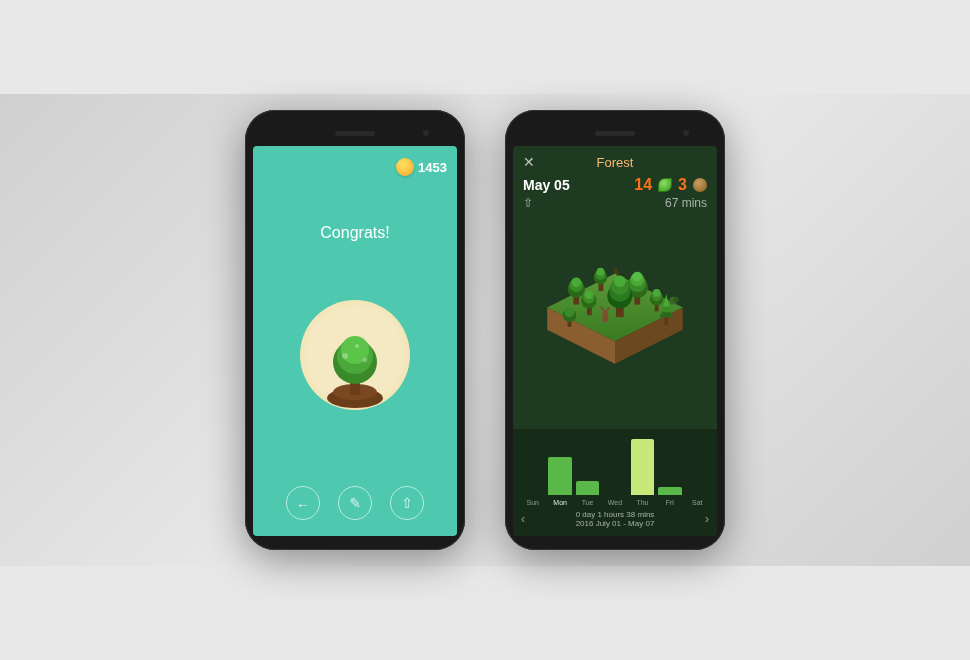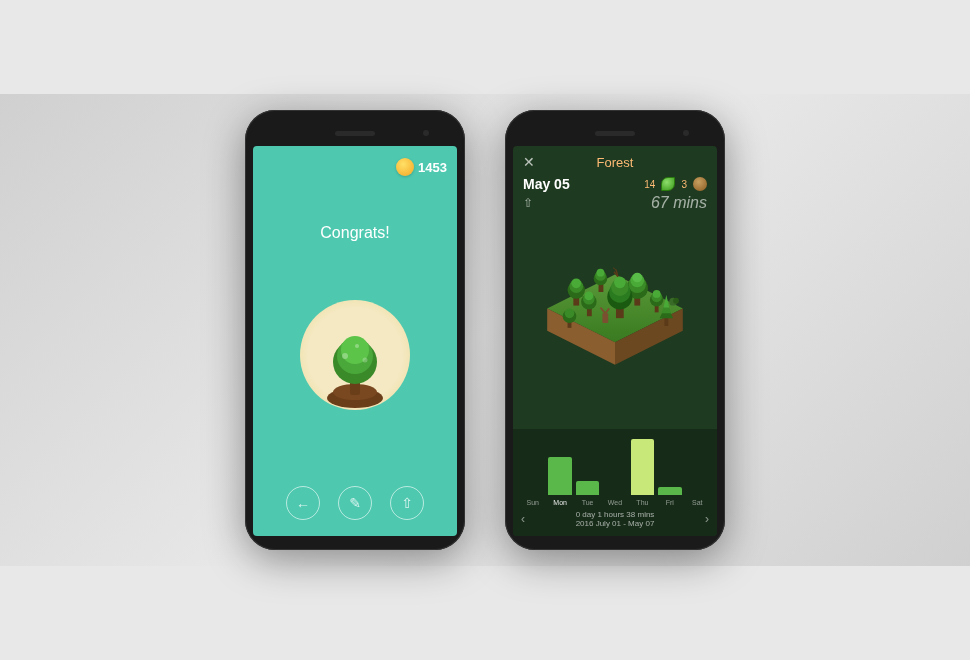--- a/index.html
+++ b/index.html
@@ -172,23 +172,23 @@
       color: white;
       font-size: 14px;
       font-weight: 600;
     }
     .forest-stats {
       display: flex;
       align-items: center;
       gap: 6px;
     }
     .stat-num {
-      color: #fdba74;
-      font-size: 10px;
-      font-weight: 400;
+      color: #f97316;
+      font-size: 16px;
+      font-weight: 700;
     }
     .leaf-icon {
       width: 14px;
       height: 14px;
       background: radial-gradient(circle at 40% 35%, #8dde6b, #3a9a1a);
       border-radius: 50% 0 50% 0;
       border: 1px solid #2a7a10;
     }
     .tree-stat-icon {
       width: 14px;
@@ -201,22 +201,21 @@
       justify-content: space-between;
       align-items: center;
       margin-bottom: 4px;
     }
     .share-icon {
       color: rgba(255,255,255,0.6);
       font-size: 12px;
     }
     .mins-text {
       color: rgba(255,255,255,0.6);
-      font-size: 16px;
-      font-style: italic;
+      font-size: 12px;
     }
 
     
     .forest-visual {
       flex: 1;
       position: relative;
       display: flex;
       align-items: center;
       justify-content: center;
       overflow: hidden;

